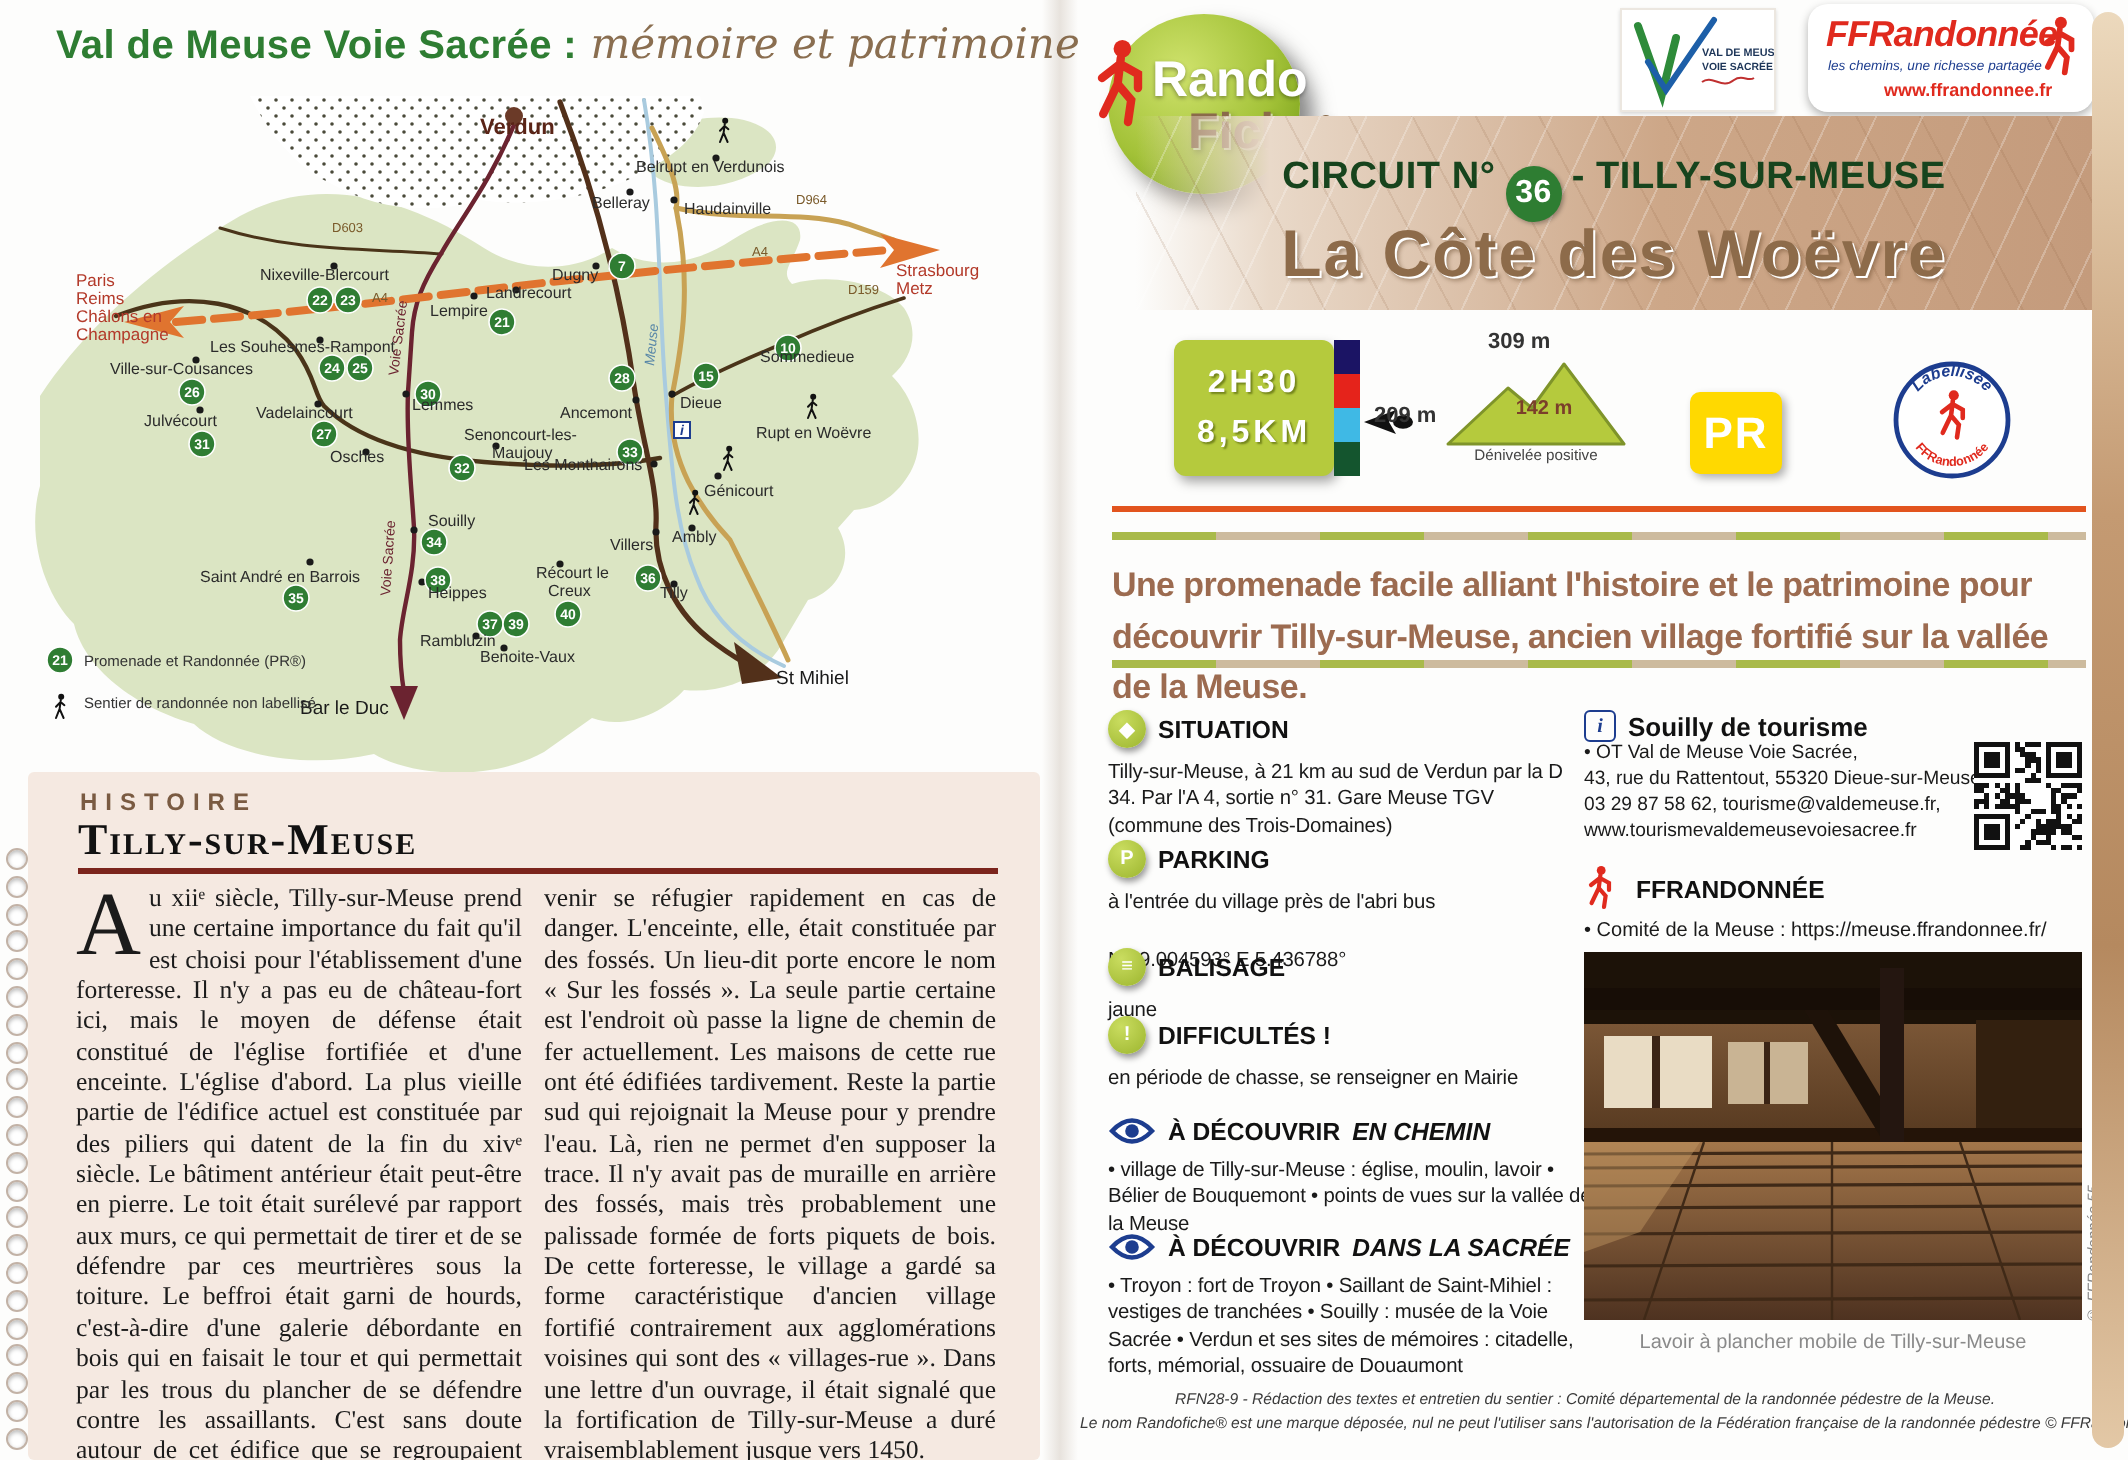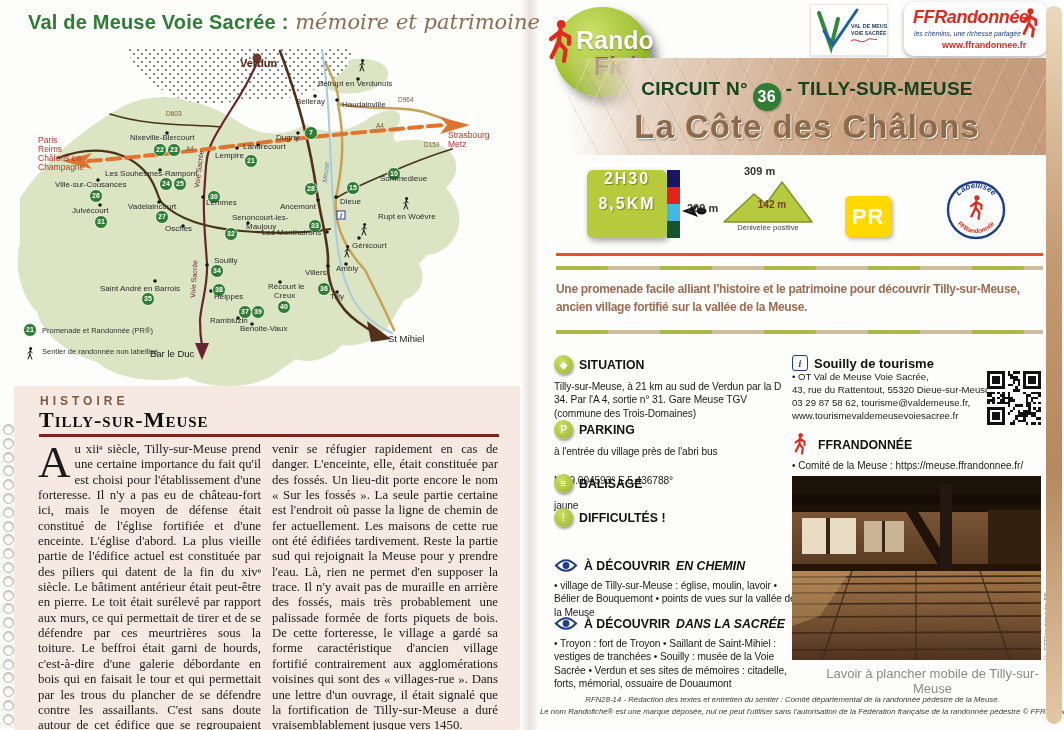--- a/index.html
+++ b/index.html
@@ -87,41 +87,41 @@
   #circuit-row .num-circle{display:inline-flex;width:28px;height:28px;border-radius:50%;
       background:#2e7d32;color:#fff;font-size:16px;align-items:center;justify-content:center;
       vertical-align:-7px;margin:0 5px;box-shadow:1px 1px 2px rgba(0,0,0,.3)}
   #rp-title{position:absolute;left:0;top:50px;width:100%;text-align:center;font-size:33px;
       font-weight:800;color:#8d6b4a;letter-spacing:1px;
       text-shadow:1px 1px 0 #fff,2px 2px 2px rgba(80,50,20,.4)}
 
   
   #time-box{position:absolute;left:55px;top:170px;width:80px;height:68px;background:#b5ca3d;
      border-radius:6px;box-shadow:2px 3px 6px rgba(0,0,0,.35);display:flex;flex-direction:column;
-     align-items:center;justify-content:flex-start;gap:7px;color:#fff;font-weight:800;
+     align-items:center;justify-content:center;gap:7px;color:#fff;font-weight:800;
      letter-spacing:2px;font-size:16px;text-shadow:1px 1px 1px #74851c}
   #diff-bar{position:absolute;left:135px;top:170px;width:13px;height:68px;display:flex;flex-direction:column}
   #diff-bar div{flex:1}
   .d1{background:#1b1464}.d2{background:#e5231b}.d3{background:#3fb9e5}.d4{background:#14552e}
   #pen{position:absolute;left:149px;top:203px}
   #alt-max{position:absolute;left:212px;top:165px;width:70px;text-align:left;font-weight:800;font-size:11px;color:#333}
   #mtn{position:absolute;left:190px;top:180px}
   #alt-min{position:absolute;left:155px;top:202px;font-weight:800;font-size:11px;color:#333}
   #gain{position:absolute;left:214px;top:199px;width:52px;text-align:center;font-weight:800;font-size:10px;color:#7b3f2a}
   #gain-label{position:absolute;left:186px;top:223px;width:100px;text-align:center;font-size:7.6px;color:#444}
   #pr-box{position:absolute;left:313px;top:196px;width:46px;height:41px;background:#ffd900;
      border-radius:5px;color:#fff;font-weight:800;font-size:22px;letter-spacing:1px;display:flex;
      align-items:center;justify-content:center;box-shadow:2px 2px 4px rgba(0,0,0,.3)}
   #badge{position:absolute;left:414px;top:180px}
 
   #rule-orange{position:absolute;left:24px;top:253px;width:487px;height:2.5px;background:#e2541e}
   .dashrule{position:absolute;left:24px;width:487px;height:4px;
      background:repeating-linear-gradient(90deg,#a9ba4a 0 52px,#cdbb9e 52px 104px)}
   #dash1{top:266px}#dash2{top:330px}
-  #intro{position:absolute;left:24px;top:280px;width:487px;font-size:12px;font-weight:700;
+  #intro{position:absolute;left:24px;top:280px;width:487px;font-size:17px;font-weight:700;
          letter-spacing:-.3px;color:#9c6b50;line-height:1.5}
 
   
   .sec{position:absolute;left:22px;width:242px}
   .sec-head{display:flex;align-items:center;gap:6px;font-weight:800;font-size:12.3px;color:#111}
   .gcircle{width:19px;height:19px;border-radius:50%;flex:0 0 19px;
      background:radial-gradient(circle at 35% 28%,#cadd60,#9cb52e);
      box-shadow:1px 2px 3px rgba(0,0,0,.4);color:#fff;display:flex;align-items:center;
      justify-content:center;font-size:10px;font-weight:800}
   .sec-body{margin-top:6px;font-size:10.2px;letter-spacing:-.1px;line-height:1.32;color:#1a1a1a}
@@ -135,22 +135,22 @@
      font-family:"Liberation Serif",serif;font-style:italic;font-weight:800;font-size:10px;
      display:flex;align-items:center;justify-content:center;flex:0 0 14px}
   .office-line{font-size:9.6px;line-height:1.34;color:#1a1a1a;white-space:nowrap}
   #qr{position:absolute;left:455px;top:371px}
   #ffrando-sec{position:absolute;left:260px;top:432px;width:252px}
   #ffrando-sec .sec-head{gap:8px}
   #ffrando-line{font-size:10px;margin-top:3px;color:#1a1a1a;white-space:nowrap}
   #photo{position:absolute;left:260px;top:476px;width:249px;height:184px}
   #credit{position:absolute;left:510px;top:478px;height:184px;writing-mode:vertical-rl;
           transform:rotate(180deg);font-size:7.5px;font-style:italic;color:#888}
-  #caption{position:absolute;left:276px;top:666px;width:249px;text-align:center;
-           font-size:13px;color:#8a8a8a}
+  #caption{position:absolute;left:260px;top:666px;width:249px;text-align:center;
+           font-size:10px;color:#8a8a8a}
   #rp-footer{position:absolute;left:8px;top:694px;width:505px;text-align:center;
      font-style:italic;font-size:7.8px;color:#3a3a3a;line-height:1.5;white-space:nowrap}
 </style>
 </head>
 <body>
 
 <div id="left-page">
   <div id="lp-title"><span class="brand">Val de Meuse Voie Sacrée :</span><span class="tagline"> mémoire et patrimoine</span></div>
 
   <svg id="map-svg" width="532" height="340" viewBox="0 0 532 340">
@@ -389,21 +389,21 @@
     <div id="ffr-tag">les chemins, une richesse partagée</div>
     <div id="ffr-url">www.ffrandonnee.fr</div>
     <svg id="ffr-hiker" width="26" height="34" viewBox="0 0 18 25">
       <circle cx="8.6" cy="3.2" r="2.2" fill="#e02a1e"></circle>
       <path d="M8.2,5.5 L7.4,12 M8,7 L3.5,10.5 M8,7 L12.5,9.5 L12.5,13 M7.4,12 L3.8,19.5 M7.4,12 L10.8,16 L10,21.5" stroke="#e02a1e" stroke-width="2.1" fill="none" stroke-linecap="round"></path>
     </svg>
   </div>
 
   <div id="band">
     <div id="circuit-row"><span>CIRCUIT N°</span><span class="num-circle">36</span><span>- TILLY-SUR-MEUSE</span></div>
-    <div id="rp-title">La Côte des Châlons</div>
+    <div id="rp-title">La Côte des Woëvre</div>
   </div>
 
   <div id="time-box">
     <div>2H30</div>
     <div>8,5KM</div>
   </div>
   <div id="diff-bar">
       <div class="d1"></div>
       <div class="d2"></div>
       <div class="d3"></div>
@@ -460,20 +460,21 @@
         <span class="gcircle">≡</span>
         <span>BALISAGE</span>
       </div>
     <div class="sec-body">jaune</div>
   </div>
   <div class="sec" style="top:508px">
     <div class="sec-head">
         <span class="gcircle">!</span>
         <span>DIFFICULTÉS !</span>
       </div>
+    <div class="sec-body">en période de chasse, se renseigner en Mairie</div>
   </div>
 
   <div class="sec" style="top:558px">
     <div class="eye-head">
       <svg width="24" height="15" viewBox="0 0 24 15">
           <path d="M2,7.5 Q12,-3 22,7.5 Q12,18 2,7.5 Z" fill="#fff" stroke="#1d3d8f" stroke-width="2.2"></path>
           <circle cx="12" cy="7.5" r="3.4" fill="#1d3d8f"></circle>
         </svg>
       <span>À DÉCOUVRIR</span>
       <span class="em">EN CHEMIN</span>
@@ -680,18 +681,18 @@
       <line x1="60" y1="95" x2="30" y2="184"></line>
         <line x1="124" y1="95" x2="124" y2="184"></line>
       <line x1="188" y1="95" x2="218" y2="184"></line>
     </g>
     <polygon points="0,95 58,95 28,140 0,150" fill="#c49a64" opacity="0.45"></polygon>
   </svg>
   <div id="credit">© FFRandonnée 55</div>
   <div id="caption">Lavoir à plancher mobile de Tilly-sur-Meuse</div>
 
   <div id="rp-footer">
-    <div>RFN28-14 - Rédaction des textes et entretien du sentier : Comité départemental de la randonnée pédestre de la Meuse.</div>
+    <div>RFN28-9 - Rédaction des textes et entretien du sentier : Comité départemental de la randonnée pédestre de la Meuse.</div>
     <div>Le nom Randofiche® est une marque déposée, nul ne peut l'utiliser sans l'autorisation de la Fédération française de la randonnée pédestre © FFRandonnée 2018</div>
   </div>
 
   <div id="edgebar"></div>
 </div>
 
 </body></html>

